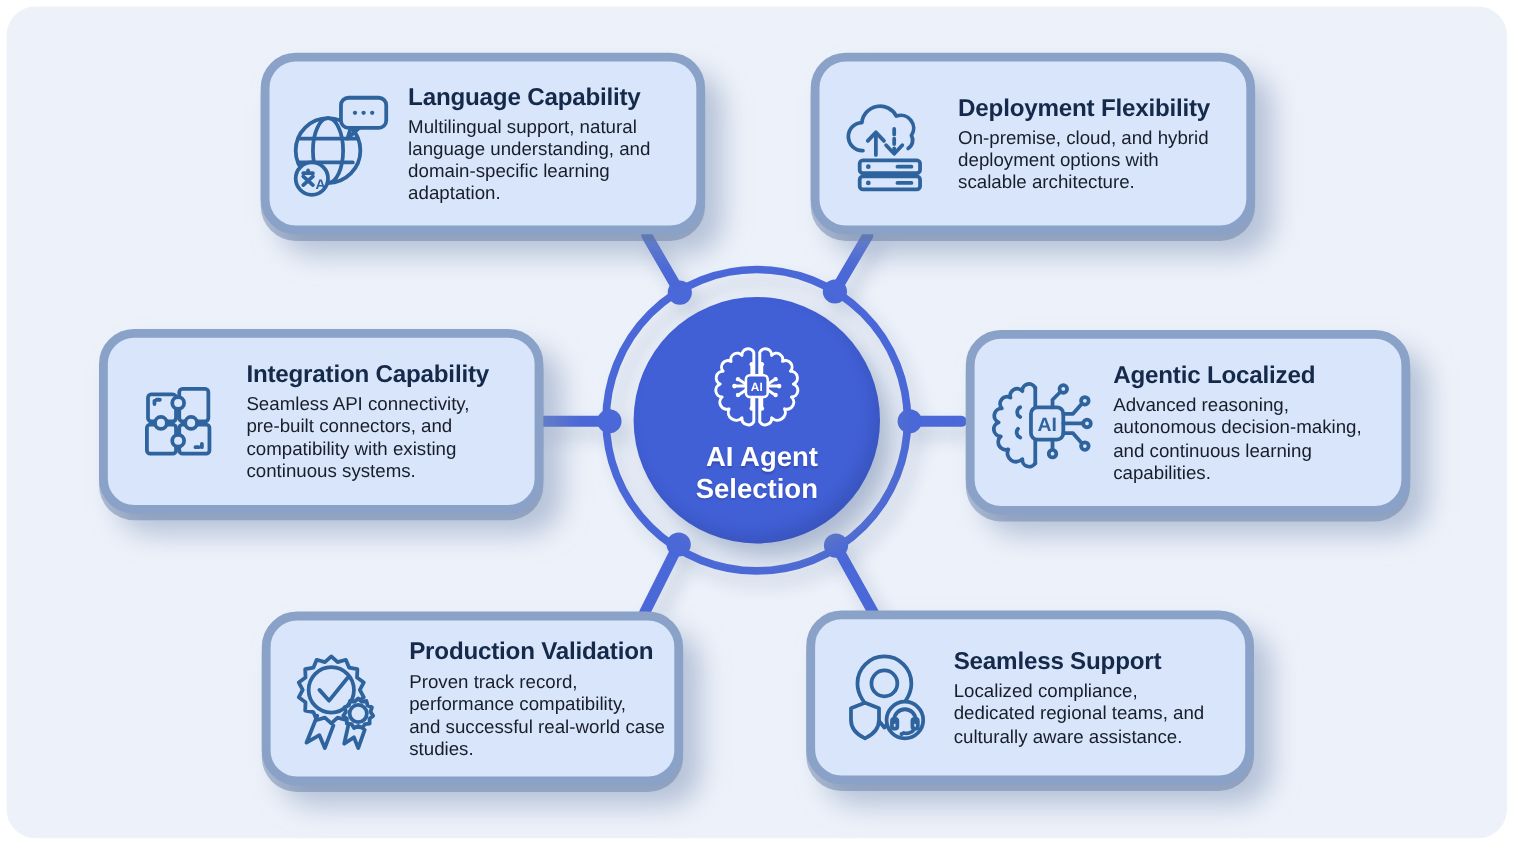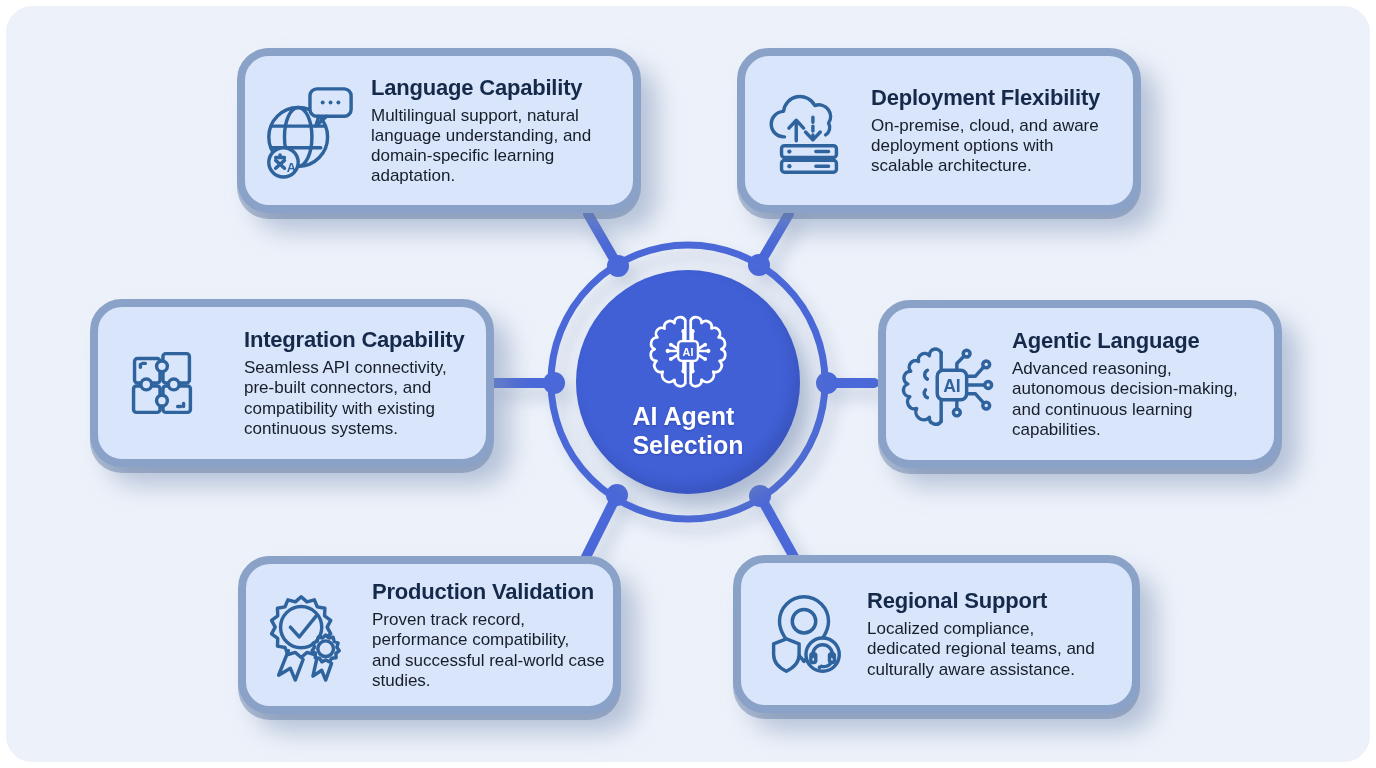--- a/index.html
+++ b/index.html
@@ -6,35 +6,35 @@
   .canvas{position:relative;width:1376px;height:768px;background:var(--canvas-bg,#fff);overflow:hidden;
           font-family:"Liberation Sans",sans-serif;}
   .panel{position:absolute;inset:6px;background:var(--panel-bg,#edf2fa);border-radius:26px;}
   svg.connectors{position:absolute;left:0;top:0;z-index:1;
           filter:drop-shadow(8px 10px 8px rgba(120,140,175,.35));}
   .card{position:absolute;z-index:2;box-sizing:border-box;display:flex;align-items:center;
         background:var(--card-bg,#d8e5fa);border:8px solid var(--card-border,#8aa2c8);border-radius:32px;
         box-shadow:0 6px 0 rgba(96,120,160,.45), 16px 18px 24px rgba(128,148,184,.5);}
   .card-tl{left:237px;top:48px;width:404px;height:165px;}
   .card-tr{left:737px;top:48px;width:404px;height:165px;}
-  .card-ml{left:90px;top:299px;width:404px;height:168px;gap:20px;}
+  .card-ml{left:90px;top:299px;width:404px;height:168px;}
   .card-mr{left:878px;top:300px;width:404px;height:168px;}
   .card-bl{left:238px;top:556px;width:383px;height:158px;}
   .card-br{left:733px;top:555px;width:407px;height:158px;}
   .icon-wrap{flex:0 0 126px;display:flex;justify-content:center;align-items:center;}
   .icon{width:98px;height:98px;}
   .icon *{vector-effect:none;}
   .content{flex:1;padding-right:0;}
   .card-title{margin:0 0 5px 0;font-size:22px;font-weight:700;letter-spacing:-.2px;color:var(--title-color,#15294a);}
   .card-desc{margin:0;font-size:17px;line-height:1.18;color:var(--text-color,#171e2a);white-space:pre-line;}
   .hub{position:absolute;left:576px;top:270px;width:224px;height:224px;border-radius:50%;z-index:3;
        background:var(--hub-bg,#4160d6);display:flex;flex-direction:column;align-items:center;justify-content:center;
        box-shadow:12px 14px 22px rgba(118,138,175,.55), inset -6px -8px 14px rgba(0,0,30,.12);}
   .hub-icon{width:94px;height:90px;margin-top:2px;}
-  .hub-label{margin-top:6px;text-align:left;font-size:25px;font-weight:700;line-height:1.18;
+  .hub-label{margin-top:6px;text-align:right;font-size:25px;font-weight:700;line-height:1.18;
        color:var(--hub-text,#fff);white-space:pre-line;text-shadow:0 1px 2px rgba(0,0,60,.25);}
   .stroke{fill:none;stroke:var(--icon-stroke,#2e639e);stroke-width:3.5;stroke-linecap:round;stroke-linejoin:round;}
   .fillbg{fill:var(--card-bg,#d8e5fa);}
   .dotfill{fill:var(--icon-stroke,#2e639e);stroke:none;}
   .icon text{font-family:"Liberation Sans",sans-serif;fill:var(--icon-stroke,#2e639e);stroke:none;font-weight:bold;}
   .wstroke{fill:none;stroke:#fff;stroke-width:3;stroke-linecap:round;stroke-linejoin:round;}
   .wdot{fill:#fff;stroke:none;}
   .hub-icon text{font-family:"Liberation Sans",sans-serif;fill:#fff;stroke:none;font-weight:bold;}
 </style>
 </head>
@@ -98,21 +98,21 @@
         <path class="stroke" d="M47.5 51 l7.5 8 l7.5 -8"></path>
         <rect class="stroke" x="23" y="65" width="56" height="12" rx="3"></rect>
         <rect class="stroke" x="23" y="80" width="56" height="12" rx="3"></rect>
         <circle class="dotfill" cx="31" cy="71" r="2.2"></circle>
         <circle class="dotfill" cx="31" cy="86" r="2.2"></circle>
         <path class="stroke" d="M58 71 h13 M58 86 h13"></path>
       </svg>
     </div>
     <div class="content">
       <h2 class="card-title">Deployment Flexibility</h2>
-      <p class="card-desc">On-premise, cloud, and aware
+      <p class="card-desc">On-premise, cloud, and hybrid
 deployment options with
 scalable architecture.</p>
     </div>
   </div>
 
   <div class="card card-ml">
     <div class="icon-wrap">
       <svg class="icon" viewBox="0 0 100 100">
         <rect class="stroke" x="23" y="25" width="26" height="25" rx="3"></rect>
         <rect class="stroke" x="52" y="20" width="27" height="30" rx="3"></rect>
@@ -149,21 +149,21 @@
         <circle class="stroke fillbg" cx="90" cy="51" r="3.5"></circle>
         <path class="stroke" d="M68 60 h9 l8 9"></path>
         <circle class="stroke fillbg" cx="88" cy="72" r="3.5"></circle>
         <path class="stroke" d="M58 36 v-7 l7 -7"></path>
         <circle class="stroke fillbg" cx="68" cy="19" r="3.5"></circle>
         <path class="stroke" d="M58 66 v9"></path>
         <circle class="stroke fillbg" cx="58" cy="79" r="3.5"></circle>
       </svg>
     </div>
     <div class="content">
-      <h2 class="card-title">Agentic Language</h2>
+      <h2 class="card-title">Agentic Localized</h2>
       <p class="card-desc">Advanced reasoning,
 autonomous decision-making,
 and continuous learning
 capabilities.</p>
     </div>
   </div>
 
   <div class="card card-bl">
     <div class="icon-wrap">
       <svg class="icon" viewBox="0 0 100 100">
@@ -193,21 +193,21 @@
         <path class="stroke fillbg" d="M19 60 l13 -5 l13 5 v11 c0 8 -5.5 13.5 -13 17 c-7.5 -3.5 -13 -9 -13 -17 z"></path>
         <circle class="stroke fillbg" cx="69" cy="71" r="17"></circle>
         <path class="stroke" d="M59 73 v-2 a10 10 0 0 1 20 0 v2"></path>
         <rect class="stroke" x="57" y="70" width="5" height="9" rx="2"></rect>
         <rect class="stroke" x="76" y="70" width="5" height="9" rx="2"></rect>
         <path class="stroke" d="M78 79 a9 9 0 0 1 -10 4" stroke-width="2.8"></path>
         <circle class="dotfill" cx="66" cy="84" r="2"></circle>
       </svg>
     </div>
     <div class="content">
-      <h2 class="card-title">Regional Support</h2>
+      <h2 class="card-title">Seamless Support</h2>
       <p class="card-desc">Localized compliance,
 dedicated regional teams, and
 culturally aware assistance.</p>
     </div>
   </div>
 
   <div class="hub">
     <svg class="hub-icon" viewBox="0 0 100 100">
       <g transform="translate(-3,0)">
         <path class="wstroke" d="M50 86 a6.5 6.5 0 0 1 -12 -4 a8 8 0 0 1 -13 -9 a7.1 7.1 0 0 1 -7 -12 a6.7 6.7 0 0 1 -2 -13 a6.8 6.8 0 0 1 3 -13 a6.5 6.5 0 0 1 8 -10 a6.4 6.4 0 0 1 11 -6 a6.3 6.3 0 0 1 12 -3"></path>

